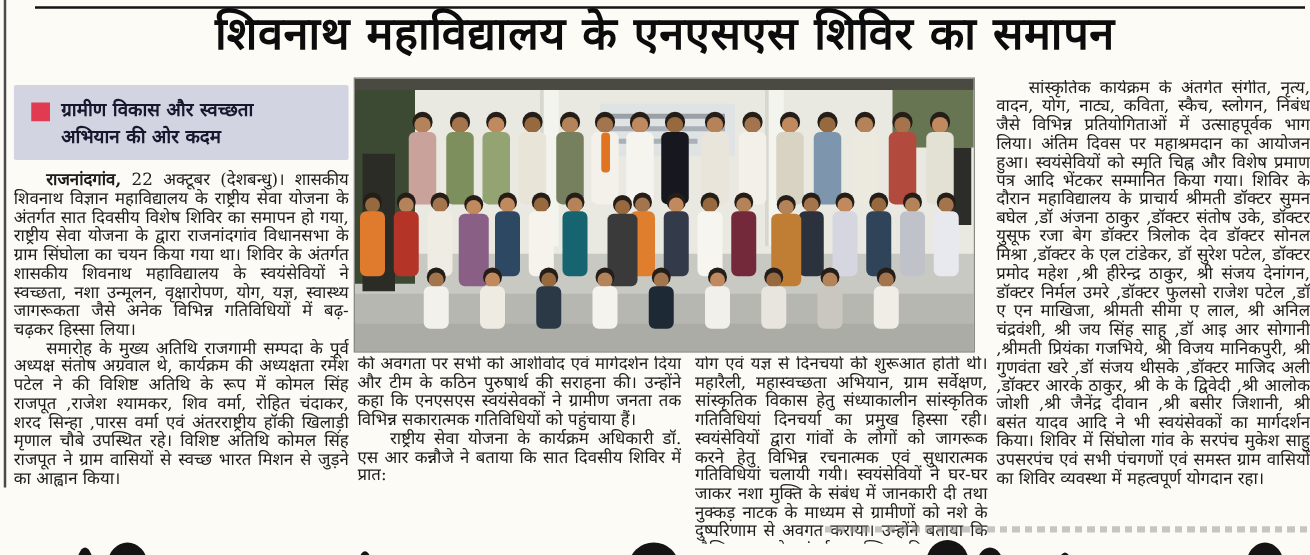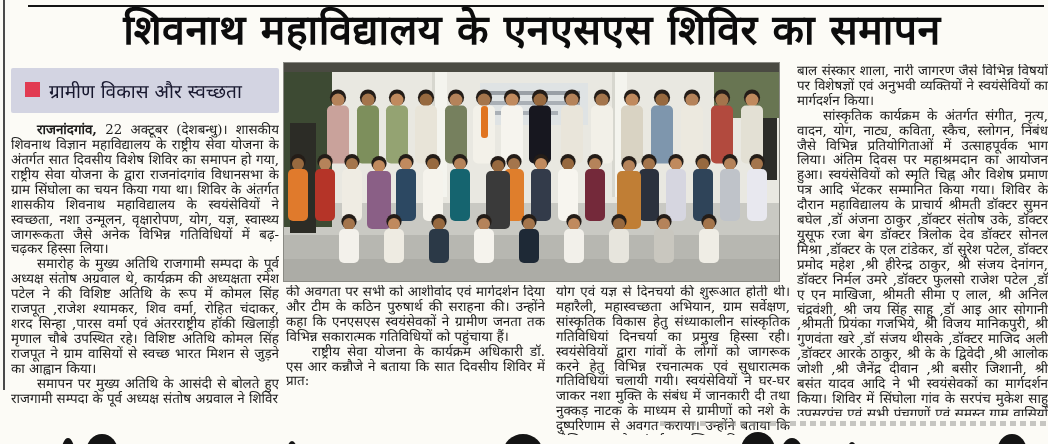--- a/index.html
+++ b/index.html
@@ -6,41 +6,41 @@
   .page{
     position:relative;width:1048px;height:444px;margin:0 auto;
     background:#fcfbf6;color:#161616;overflow:hidden;
     font-family:"DejaVu Serif","Liberation Serif",serif;
   }
   .top-rule{position:absolute;left:28px;top:5px;width:1016px;height:2px;background:#141414;}
   .left-rule{position:absolute;left:3px;top:0;width:2px;height:390px;background:#4a4a4a;}
 
   h1.headline{
     position:absolute;left:22px;top:7px;width:1020px;margin:0;
-    font-size:41px;line-height:1.15;font-weight:700;color:#0c0c0c;
+    font-size:36px;line-height:1.15;font-weight:700;color:#0c0c0c;
     text-align:center;white-space:nowrap;letter-spacing:0.5px;
   }
 
   .col{position:absolute;font-size:13.4px;line-height:14.9px;text-align:justify;overflow:hidden;color:#1c1c1c;}
   .col p{margin:0;}
   .col p.ind{text-indent:26px;}
 
   .col1{left:11px;top:66px;width:268px;height:370px;}
   .col2{left:286px;top:285px;width:259px;height:150px;}
   .col3{left:556px;top:285px;width:234px;height:150px;}
   .col4{left:797px;top:64px;width:251px;height:352px;}
 
   .kicker{
     display:flex;align-items:flex-start;gap:9px;
     background:#d3d4e2;border-radius:2px;
     padding:10px 10px 9px 14px;margin:2px 0 9px 0;
   }
   .bullet{flex:0 0 auto;width:15px;height:15px;margin-top:4px;background:#e13b52;}
   .kicker-text{
-    font-weight:400;font-size:19px;line-height:1.38;color:#17172e;text-align:left;
+    font-weight:700;font-size:15px;line-height:1.38;color:#17172e;text-align:left;
   }
 
   .photo{position:absolute;left:283px;top:62px;width:495px;height:218px;border:1px solid #8a8a84;background:#c9c9c3;}
 
   .bottom-strip{position:absolute;left:0;top:429px;width:1048px;height:15px;}
   .faint-line{
     position:absolute;left:660px;top:421px;width:386px;height:5px;opacity:.55;
     background:repeating-linear-gradient(90deg,#9a9a96 0 6px,transparent 6px 10px);
   }
 </style>
@@ -52,25 +52,25 @@
   <div class="top-rule"></div>
   <div class="left-rule"></div>
 
   <h1 class="headline">शिवनाथ महाविद्यालय के एनएसएस शिविर का समापन</h1>
 
   <div class="col col1">
     <div class="kicker">
       <span class="bullet"></span>
       <div class="kicker-text">
         <span>ग्रामीण विकास और स्वच्छता</span><br>
+        <span>अभियान की ओर कदम</span>
       </div>
     </div>
     <p class="ind"><strong>राजनांदगांव,</strong> <span>22 अक्टूबर (देशबन्धु)। शासकीय शिवनाथ विज्ञान महाविद्यालय के राष्ट्रीय सेवा योजना के अंतर्गत सात दिवसीय विशेष शिविर का समापन हो गया, राष्ट्रीय सेवा योजना के द्वारा राजनांदगांव विधानसभा के ग्राम सिंघोला का चयन किया गया था। शिविर के अंतर्गत शासकीय शिवनाथ महाविद्यालय के स्वयंसेवियों ने स्वच्छता, नशा उन्मूलन, वृक्षारोपण, योग, यज्ञ, स्वास्थ्य जागरूकता जैसे अनेक विभिन्न गतिविधियों में बढ़-चढ़कर हिस्सा लिया।</span></p>
     <p class="ind">समारोह के मुख्य अतिथि राजगामी सम्पदा के पूर्व अध्यक्ष संतोष अग्रवाल थे, कार्यक्रम की अध्यक्षता रमेश पटेल ने की विशिष्ट अतिथि के रूप में कोमल सिंह राजपूत ,राजेश श्यामकर, शिव वर्मा, रोहित चंदाकर, शरद सिन्हा ,पारस वर्मा एवं अंतरराष्ट्रीय हॉकी खिलाड़ी मृणाल चौबे उपस्थित रहे। विशिष्ट अतिथि कोमल सिंह राजपूत ने ग्राम वासियों से स्वच्छ भारत मिशन से जुड़ने का आह्वान किया।</p>
-    <p class="ind">समापन पर मुख्य अतिथि के आसंदी से बोलते हुए राजगामी सम्पदा के पूर्व अध्यक्ष संतोष अग्रवाल ने शिविर</p>
   </div>
 
   <svg class="photo" viewBox="0 0 495 218" preserveAspectRatio="none" aria-hidden="true">
     <g>
       <rect x="0" y="0" width="495" height="218" fill="#c9c9c3"></rect>
       <rect x="40" y="8" width="455" height="132" fill="#e9e8e1"></rect>
       <rect x="0" y="0" width="495" height="9" fill="#4a4a42"></rect>
       <rect x="0" y="9" width="48" height="155" fill="#3d4a33"></rect>
       <rect x="6" y="60" width="26" height="110" fill="#2c2c26"></rect>
       <rect x="430" y="9" width="65" height="46" fill="#687552"></rect>
@@ -220,21 +220,20 @@
   <div class="col col2">
     <p>की अवगता पर सभी को आशीर्वाद एवं मार्गदर्शन दिया और टीम के कठिन पुरुषार्थ की सराहना की। उन्होंने कहा कि एनएसएस स्वयंसेवकों ने ग्रामीण जनता तक विभिन्न सकारात्मक गतिविधियों को पहुंचाया हैं।</p>
     <p class="ind">राष्ट्रीय सेवा योजना के कार्यक्रम अधिकारी डॉ. एस आर कन्नौजे ने बताया कि सात दिवसीय शिविर में प्रात:</p>
   </div>
 
   <div class="col col3">
     <p>योग एवं यज्ञ से दिनचर्या की शुरूआत होती थी। महारैली, महास्वच्छता अभियान, ग्राम सर्वेक्षण, सांस्कृतिक विकास हेतु संध्याकालीन सांस्कृतिक गतिविधियां दिनचर्या का प्रमुख हिस्सा रही। स्वयंसेवियों द्वारा गांवों के लोगों को जागरूक करने हेतु विभिन्न रचनात्मक एवं सुधारात्मक गतिविधियां चलायी गयी। स्वयंसेवियों ने घर-घर जाकर नशा मुक्ति के संबंध में जानकारी दी तथा नुक्कड़ नाटक के माध्यम से ग्रामीणों को नशे के दुष्परिणाम से अवगत कराया। उन्होंने बताया कि बौद्धिक सत्र के अंतर्गत व्यक्तित्व विकास, युवा जागृति,</p>
   </div>
 
   <div class="col col4">
-    <p>बाल संस्कार शाला, नारी जागरण जैसे विभिन्न विषयों पर विशेषज्ञों एवं अनुभवी व्यक्तियों ने स्वयंसेवियों का मार्गदर्शन किया।</p>
     <p class="ind">सांस्कृतिक कार्यक्रम के अंतर्गत संगीत, नृत्य, वादन, योग, नाट्य, कविता, स्कैच, स्लोगन, निबंध जैसे विभिन्न प्रतियोगिताओं में उत्साहपूर्वक भाग लिया। अंतिम दिवस पर महाश्रमदान का आयोजन हुआ। स्वयंसेवियों को स्मृति चिह्न और विशेष प्रमाण पत्र आदि भेंटकर सम्मानित किया गया। शिविर के दौरान महाविद्यालय के प्राचार्य श्रीमती डॉक्टर सुमन बघेल ,डॉ अंजना ठाकुर ,डॉक्टर संतोष उके, डॉक्टर युसूफ रजा बेग डॉक्टर त्रिलोक देव डॉक्टर सोनल मिश्रा ,डॉक्टर के एल टांडेकर, डॉ सुरेश पटेल, डॉक्टर प्रमोद महेश ,श्री हीरेन्द्र ठाकुर, श्री संजय देनांगन, डॉक्टर निर्मल उमरे ,डॉक्टर फुलसो राजेश पटेल ,डॉ ए एन माखिजा, श्रीमती सीमा ए लाल, श्री अनिल चंद्रवंशी, श्री जय सिंह साहू ,डॉ आइ आर सोगानी ,श्रीमती प्रियंका गजभिये, श्री विजय मानिकपुरी, श्री गुणवंता खरे ,डॉ संजय थीसके ,डॉक्टर माजिद अली ,डॉक्टर आरके ठाकुर, श्री के के द्विवेदी ,श्री आलोक जोशी ,श्री जैनेंद्र दीवान ,श्री बसीर जिशानी, श्री बसंत यादव आदि ने भी स्वयंसेवकों का मार्गदर्शन किया। शिविर में सिंघोला गांव के सरपंच मुकेश साहु उपसरपंच एवं सभी पंचगणों एवं समस्त ग्राम वासियों का शिविर व्यवस्था में महत्वपूर्ण योगदान रहा।</p>
   </div>
 
   <div class="faint-line"></div>
   <svg class="bottom-strip" viewBox="0 0 1048 15" preserveAspectRatio="none" aria-hidden="true">
     <g fill="#141414">
       <ellipse cx="68" cy="27" rx="7" ry="18"></ellipse>
       <ellipse cx="102" cy="23" rx="16" ry="18"></ellipse>
       <ellipse cx="292" cy="28" rx="6" ry="16"></ellipse>
       <ellipse cx="523" cy="24" rx="20" ry="19"></ellipse>

